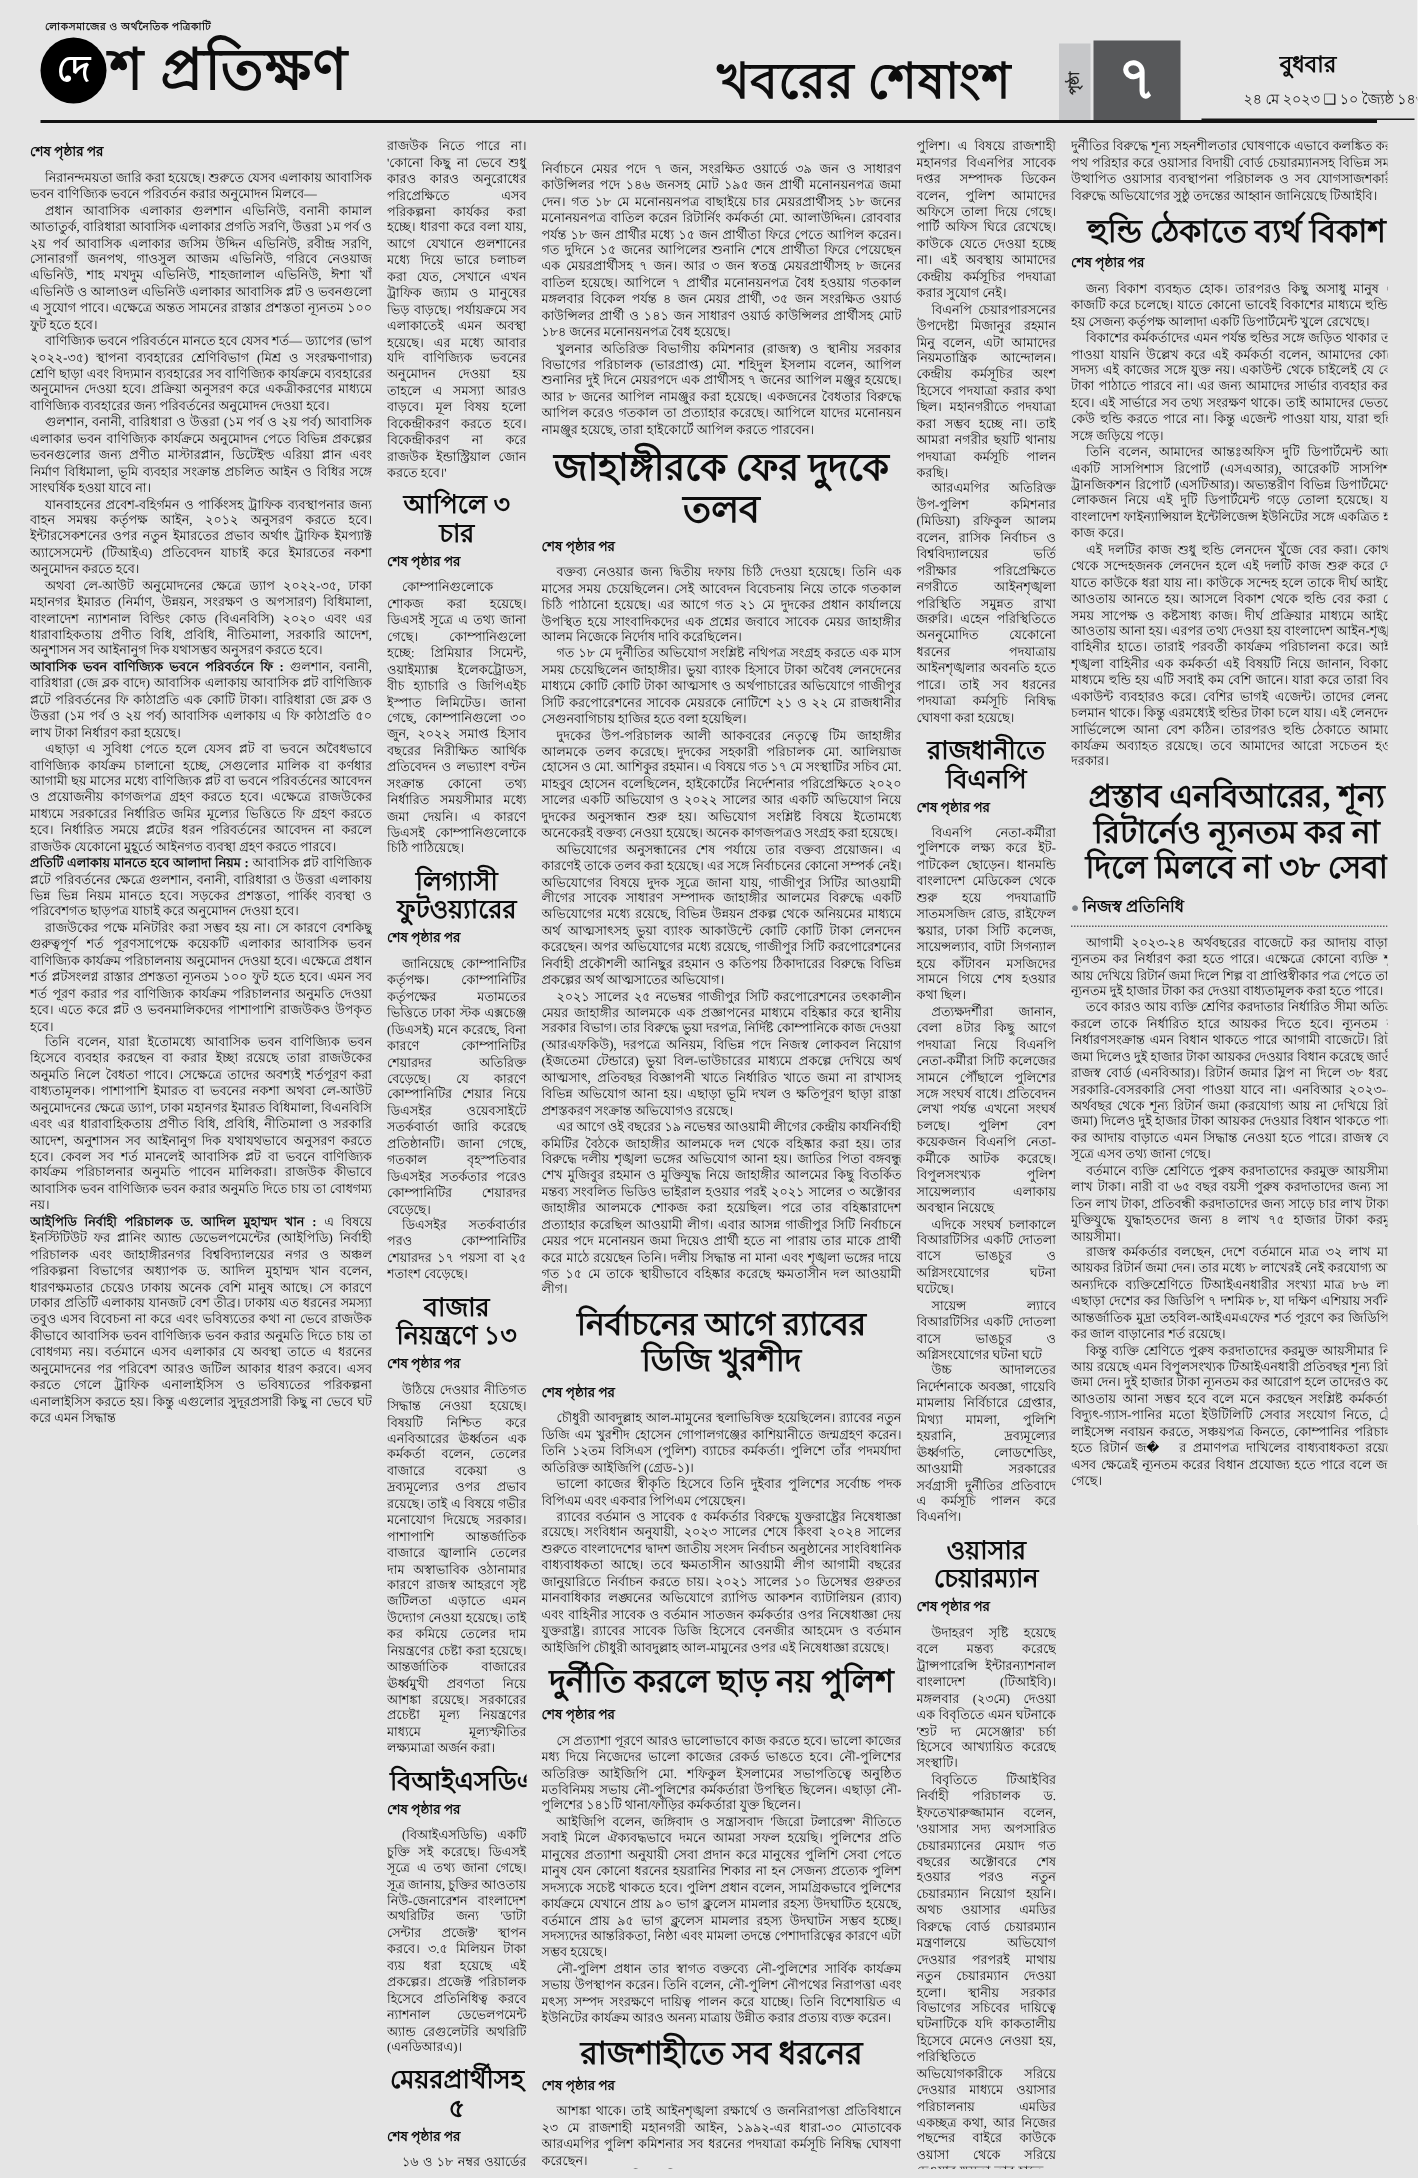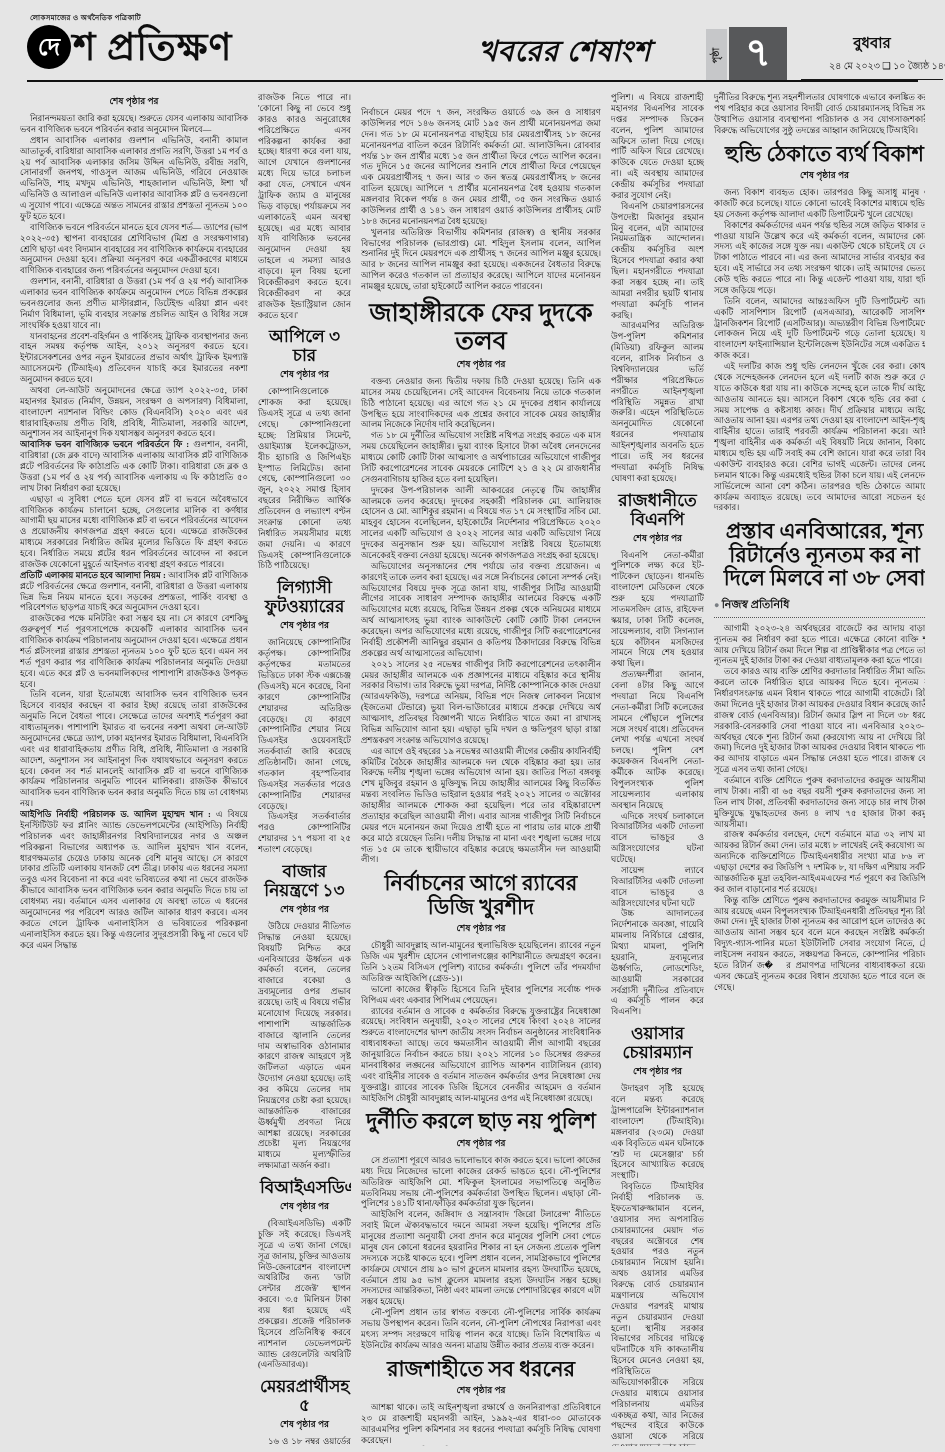--- a/index.html
+++ b/index.html
@@ -8,21 +8,21 @@
           font-family:"Liberation Serif","DejaVu Serif",serif; color:#0d0d0d; overflow:hidden; }
 
   
   .masthead { position:absolute; left:27px; top:12px; }
   .slogan { font-size:7px; font-weight:bold; letter-spacing:.4px; color:#1a1a1a; margin-left:3px; }
   .logo { display:flex; align-items:center; font-weight:bold; font-size:38px; line-height:1; margin-top:1px; }
   .logo-burst { display:inline-flex; align-items:center; justify-content:center;
                 width:44px; height:44px; background:#000; color:#fff; border-radius:50%;
                 font-size:24px; font-weight:bold; margin-right:2px; }
   .logo-rest { letter-spacing:1px;text-align:center; }
-  .section-title { position:absolute; left:478px; top:28px; font-size:29px; font-weight:bold; letter-spacing:.5px; white-space:nowrap;font-style:italic; }
+  .section-title { position:absolute; left:478px; top:28px; font-size:33px; font-weight:bold; letter-spacing:.5px; white-space:nowrap; }
   .page-label-box { position:absolute; left:706px; top:29px; width:21px; height:52px; background:#c6c7c9;
                     display:flex; align-items:center; justify-content:center; }
   .page-label-box span { transform:rotate(-90deg); font-size:9.5px; font-weight:bold; white-space:nowrap; color:#222; }
   .page-num-box { position:absolute; left:729px; top:27px; width:58px; height:55px; background:#57585a;
                   color:#fff; display:flex; align-items:center; justify-content:center;
                   font-size:40px; font-weight:bold; }
   .date-block { position:absolute; left:801px; top:31px; width:142px; }
   .weekday { font-size:15px; font-weight:bold;text-align:center; }
   .date-line { font-size:9.5px; margin-top:3px; white-space:nowrap;margin-left:28px; }
   .date-rule { border-top:1.5px solid #1a1a1a; margin-top:5px; }
@@ -31,21 +31,21 @@
   
   .cols { position:absolute; left:20px; top:90px; width:905px; height:1356px;
           display:flex; gap:10px; overflow:hidden; }
   .col { overflow:hidden; height:100%; padding-top:2px; flex:0 0 auto; }
   .block { margin-bottom:7px; }
   .headline { text-align:center; font-weight:bold; line-height:1.12; margin:7px 2px 2px; }
   .col > .block:first-child .headline { margin-top:0; }
   .headline.xl { font-size:25px; }
   .headline.lg { font-size:21px; }
   .headline.md { font-size:17px; }
-  .continued { text-align:center; font-size:9px; font-weight:bold; margin:2px 0 4px; }
+  .continued { font-size:9px; font-weight:bold; margin:2px 0 4px; }
   .byline { font-size:11px; font-weight:bold; margin:5px 0 2px; }
   .byline .dot { color:#7a7f84; font-size:9px; }
   .dotrule { border-top:1px dotted #555; margin:2px 0 5px; }
   .para { font-size:8.5px; line-height:1.28; text-align:justify; text-indent:10px; }
   .para.noindent { text-indent:0; }
   .para b { font-weight:bold; }
 </style>
 </head>
 <body>
 

